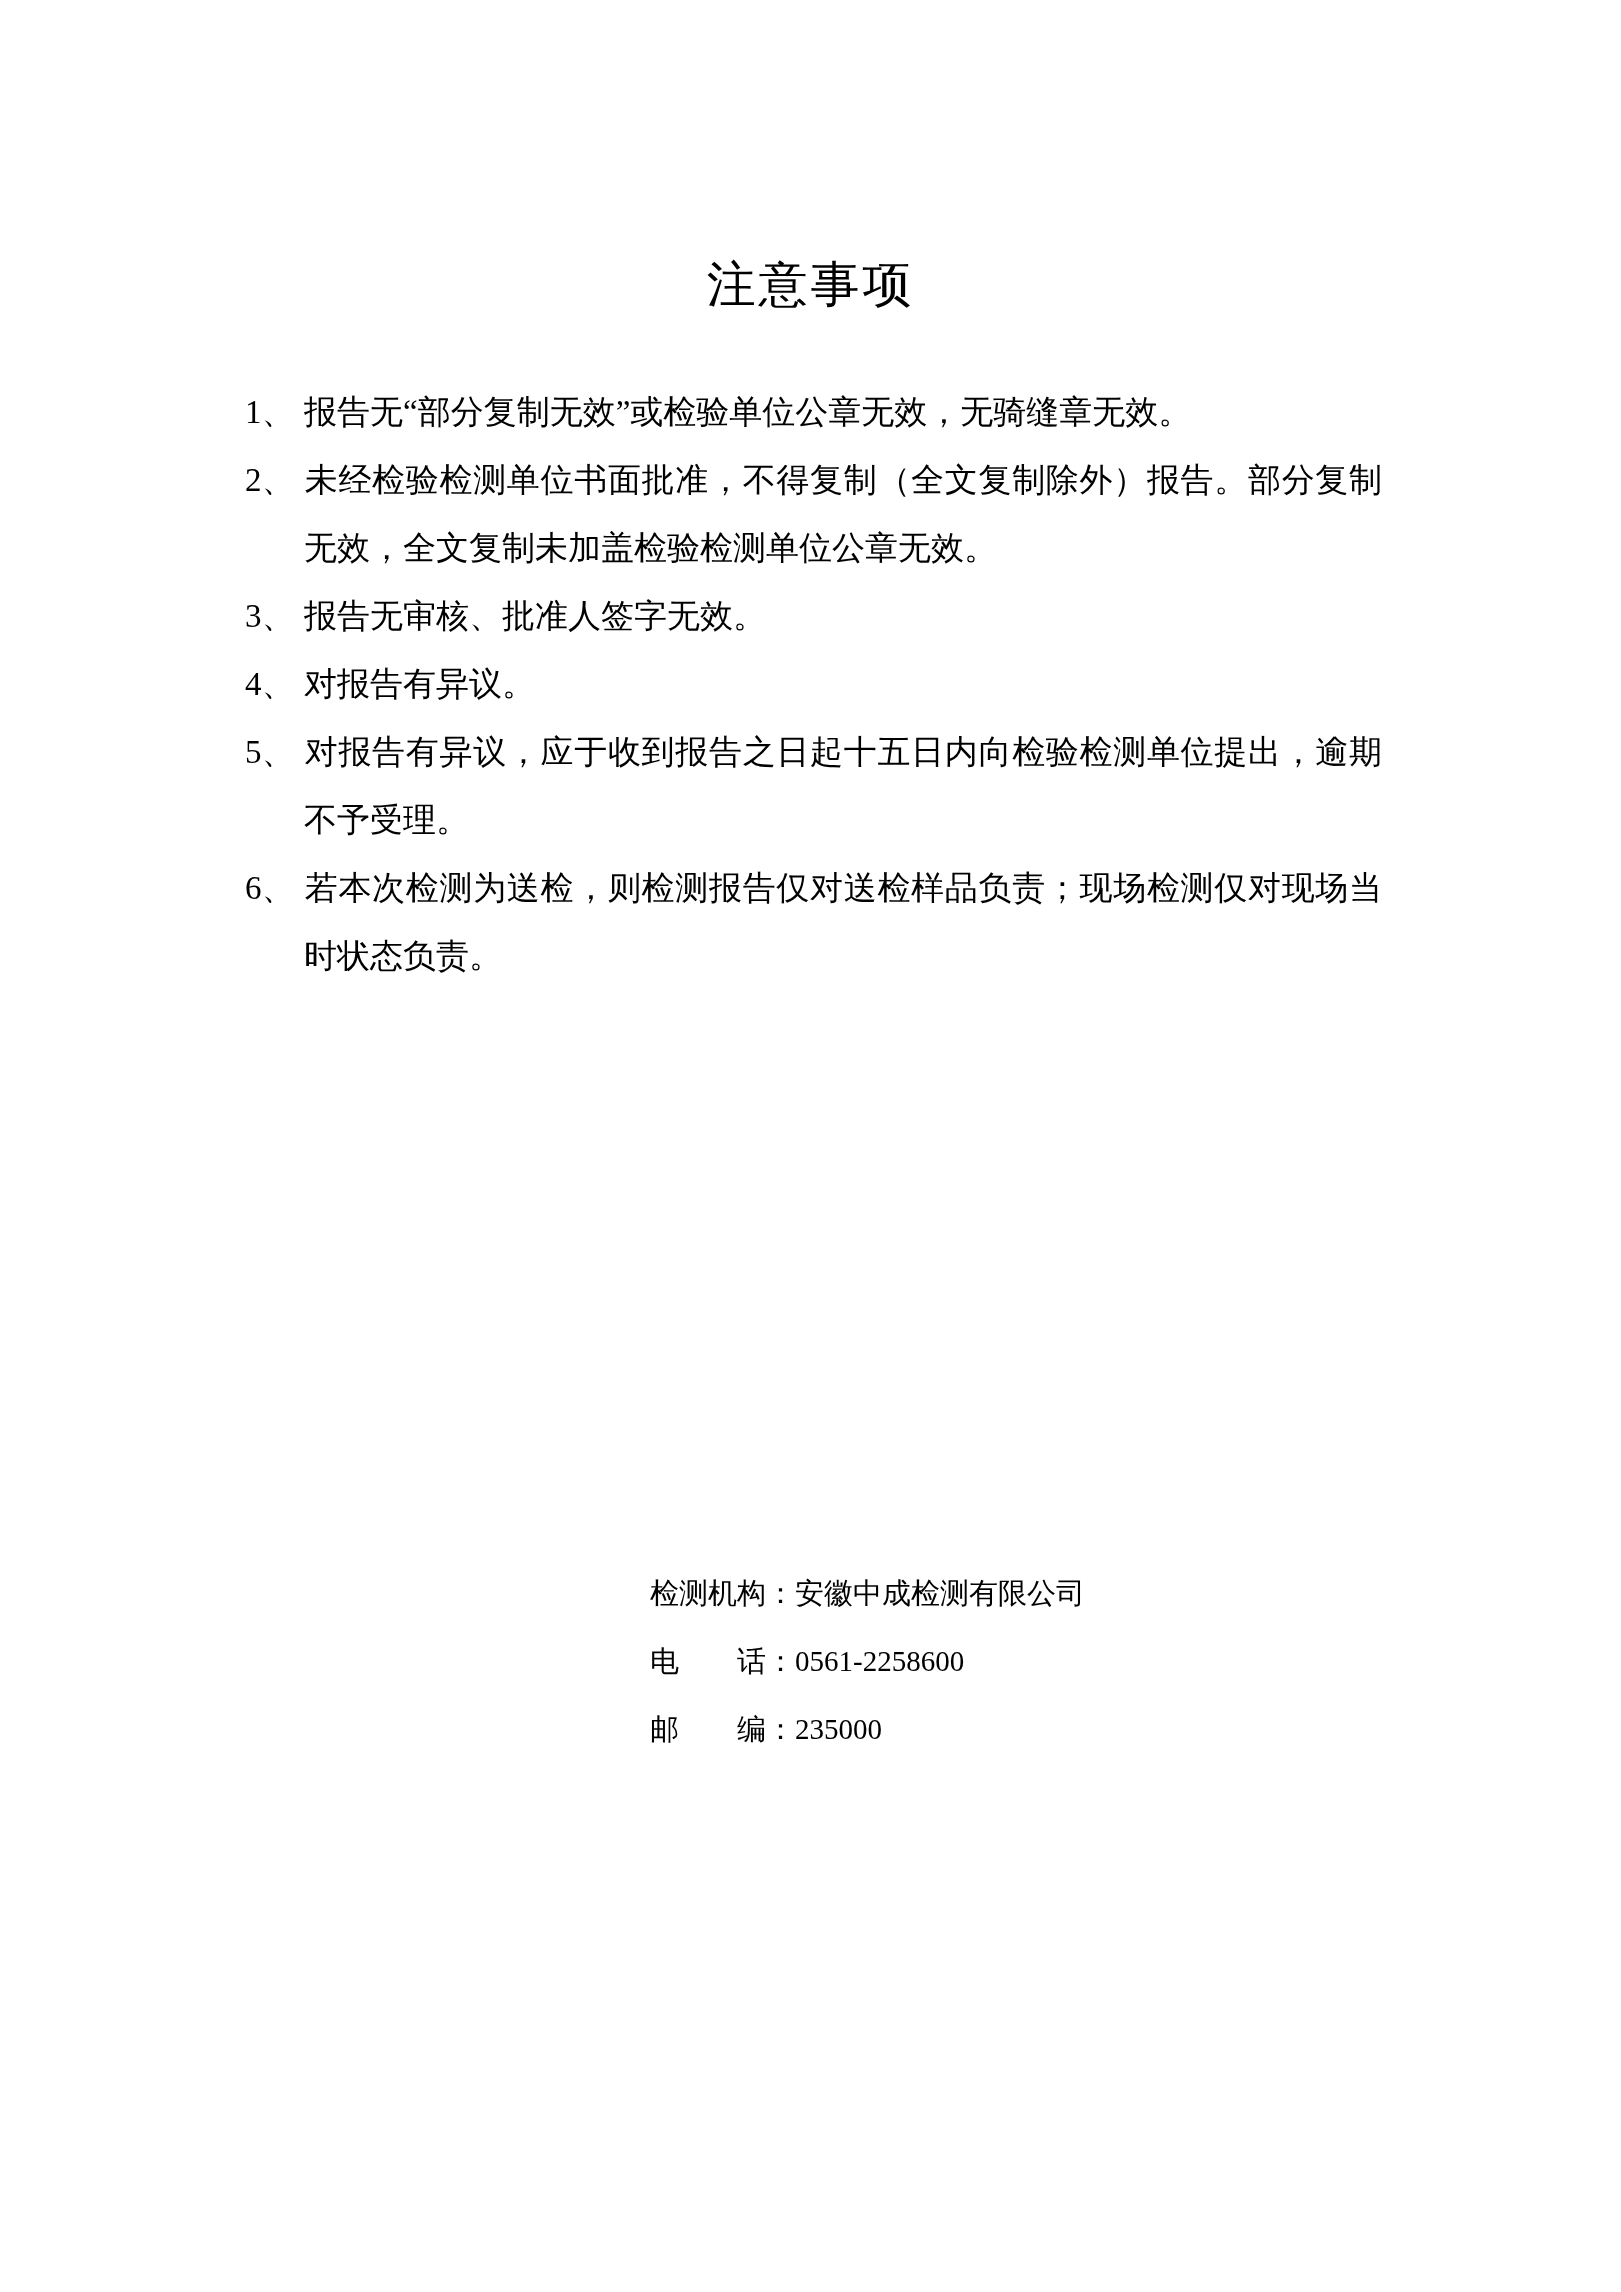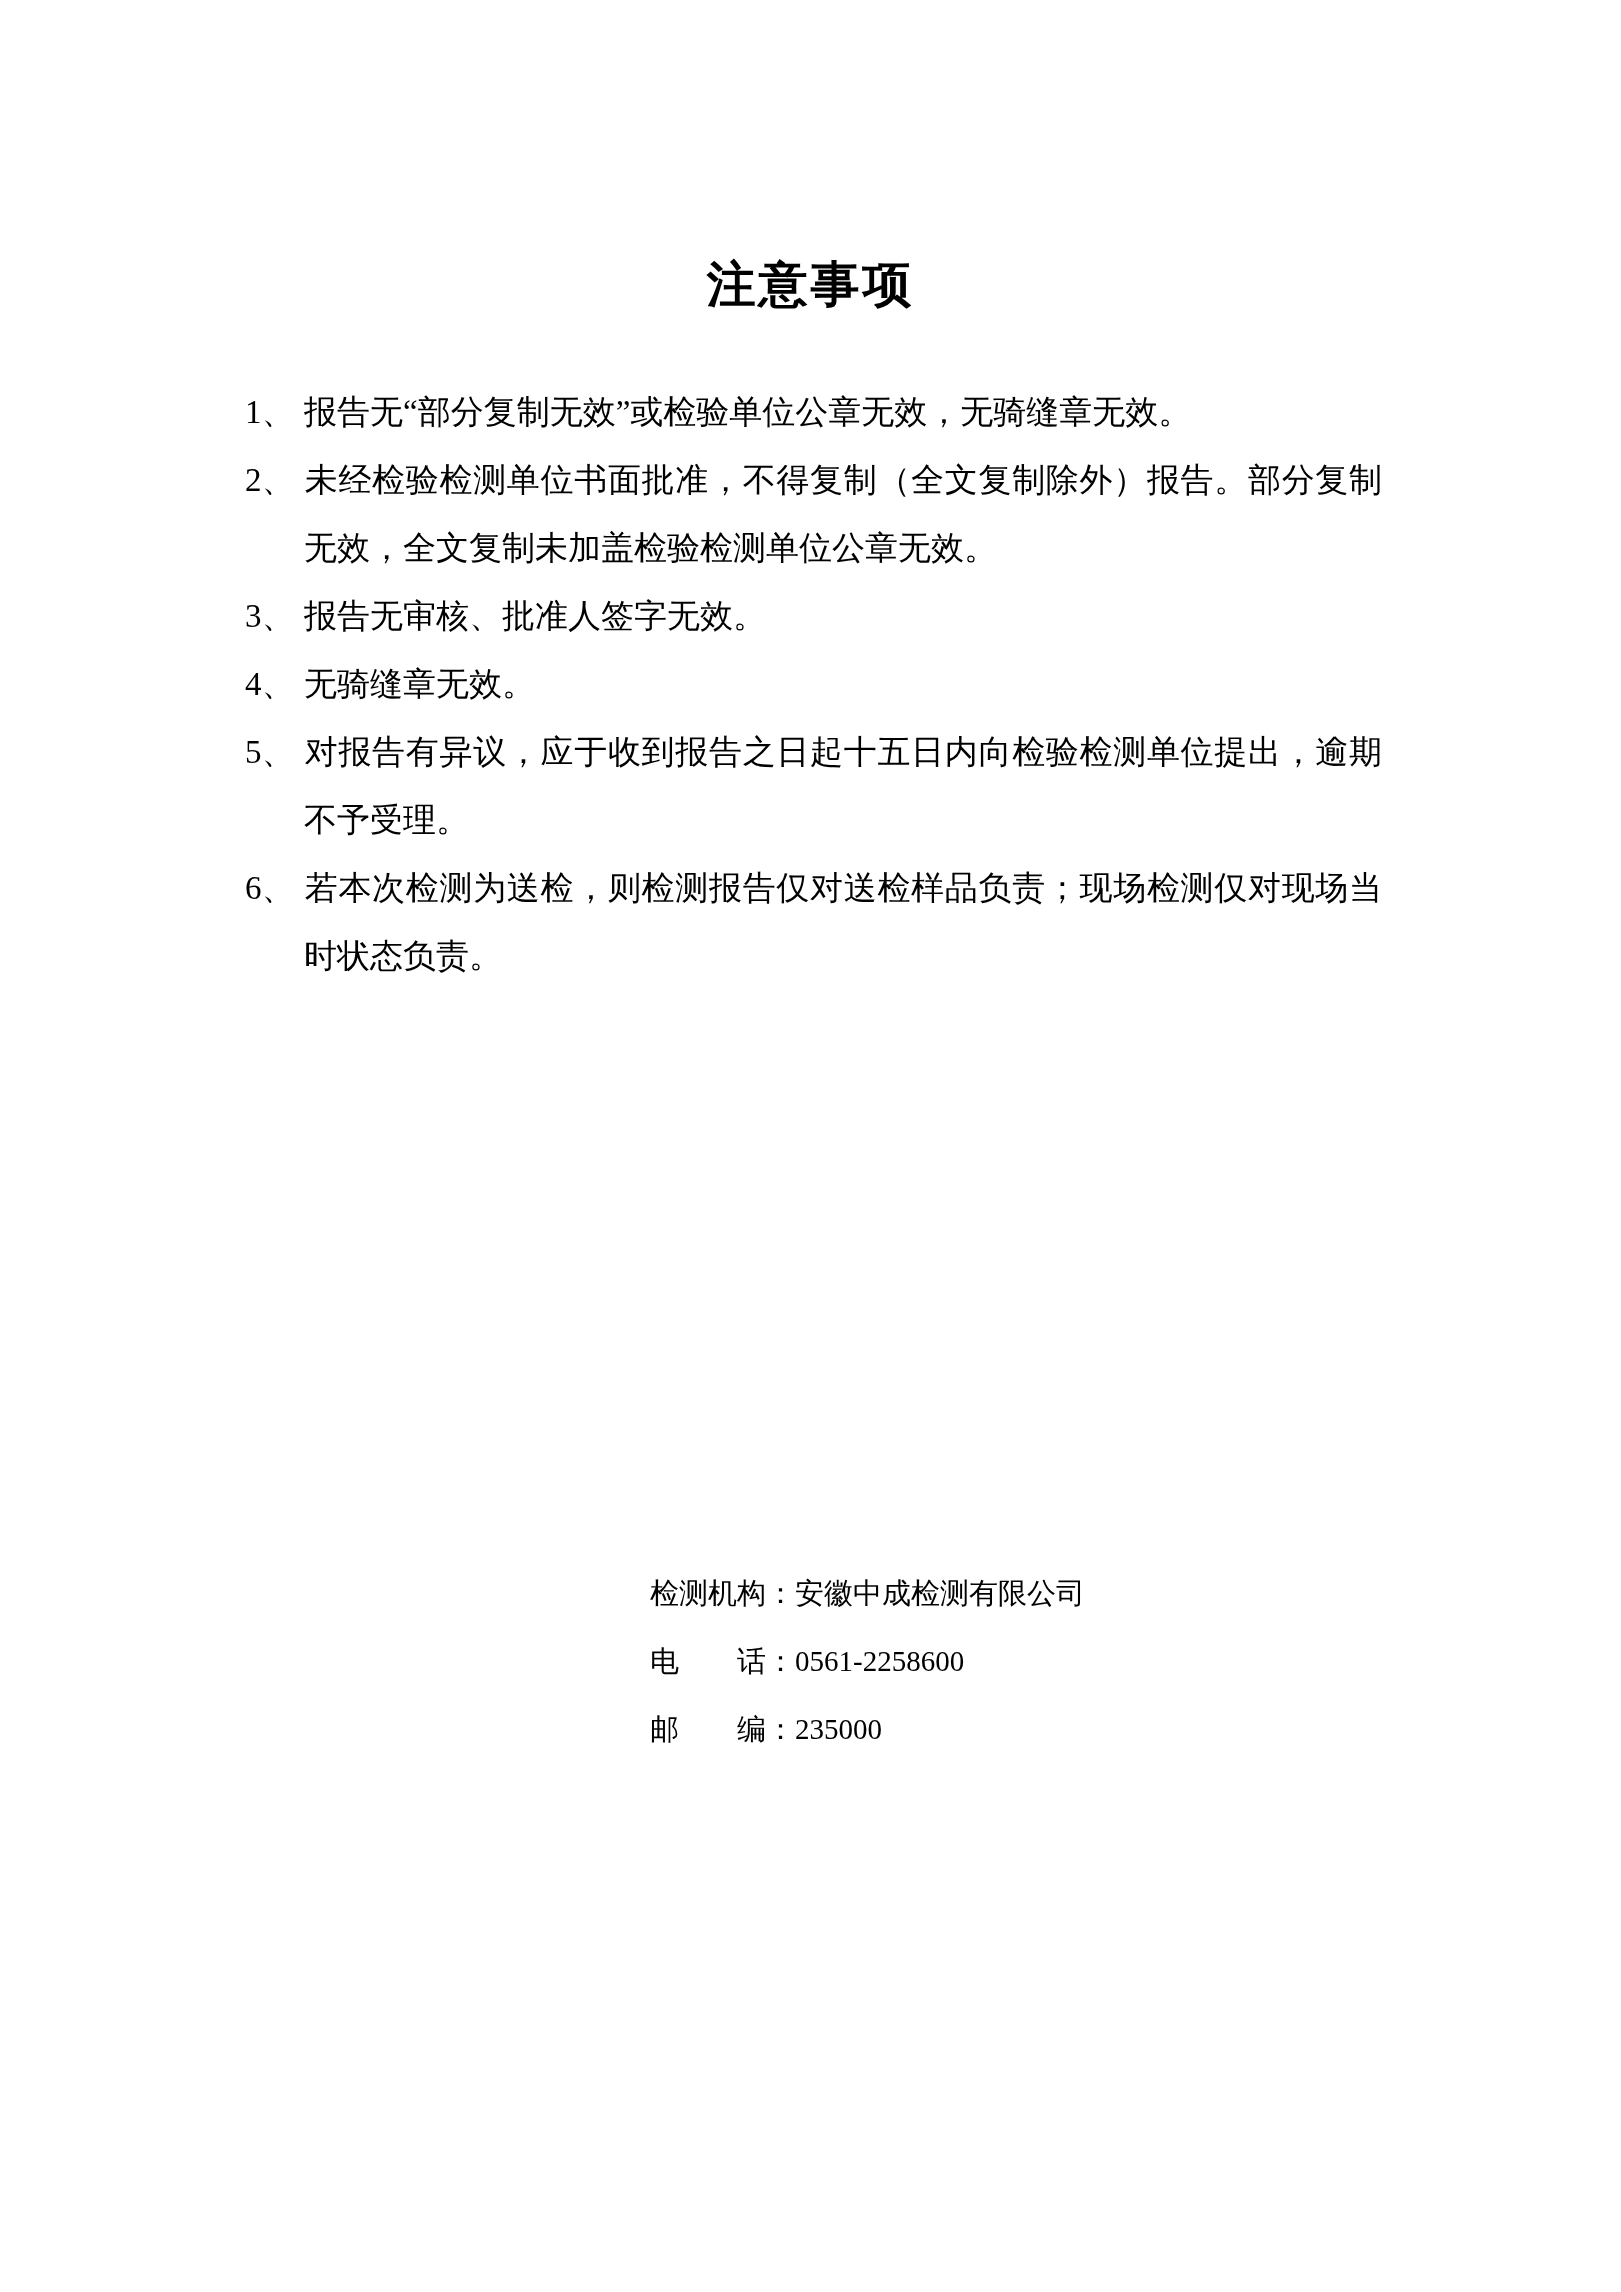--- a/index.html
+++ b/index.html
@@ -15,21 +15,21 @@
   }
   .title {
     position: absolute;
     top: 257px;
     left: 0;
     width: 100%;
     margin: 0;
     text-align: center;
     font-size: 49px;
     line-height: 1.15;
-    font-weight: bold;
+    font-weight: normal;
     letter-spacing: 2.9px;
   }
   .notes {
     position: absolute;
     top: 378px;
     left: 245px;
     width: 1137px;
     margin: 0;
     padding: 0;
     list-style: none;
@@ -61,21 +61,21 @@
 <body>
 
 <div class="page">
 
   <h1 class="title">注意事项</h1>
 
   <ol class="notes">
     <li class="note-item"><span class="note-num">1、</span><span>报告无“部分复制无效”或检验单位公章无效，无骑缝章无效。</span></li>
     <li class="note-item"><span class="note-num">2、</span><span>未经检验检测单位书面批准，不得复制（全文复制除外）报告。部分复制无效，全文复制未加盖检验检测单位公章无效。</span></li>
     <li class="note-item"><span class="note-num">3、</span><span>报告无审核、批准人签字无效。</span></li>
-    <li class="note-item"><span class="note-num">4、</span><span>无骑缝章无效。</span></li>
+    <li class="note-item"><span class="note-num">4、</span><span>对报告有异议。</span></li>
     <li class="note-item"><span class="note-num">5、</span><span>对报告有异议，应于收到报告之日起十五日内向检验检测单位提出，逾期不予受理。</span></li>
     <li class="note-item"><span class="note-num">6、</span><span>若本次检测为送检，则检测报告仅对送检样品负责；现场检测仅对现场当时状态负责。</span></li>
   </ol>
 
   <div class="contact">
     <div class="contact-row"><span class="contact-label">检测机构：</span><span class="contact-value">安徽中成检测有限公司</span></div>
     <div class="contact-row"><span class="contact-label">电　　话：</span><span class="contact-value">0561-2258600</span></div>
     <div class="contact-row"><span class="contact-label">邮　　编：</span><span class="contact-value">235000</span></div>
   </div>
 

